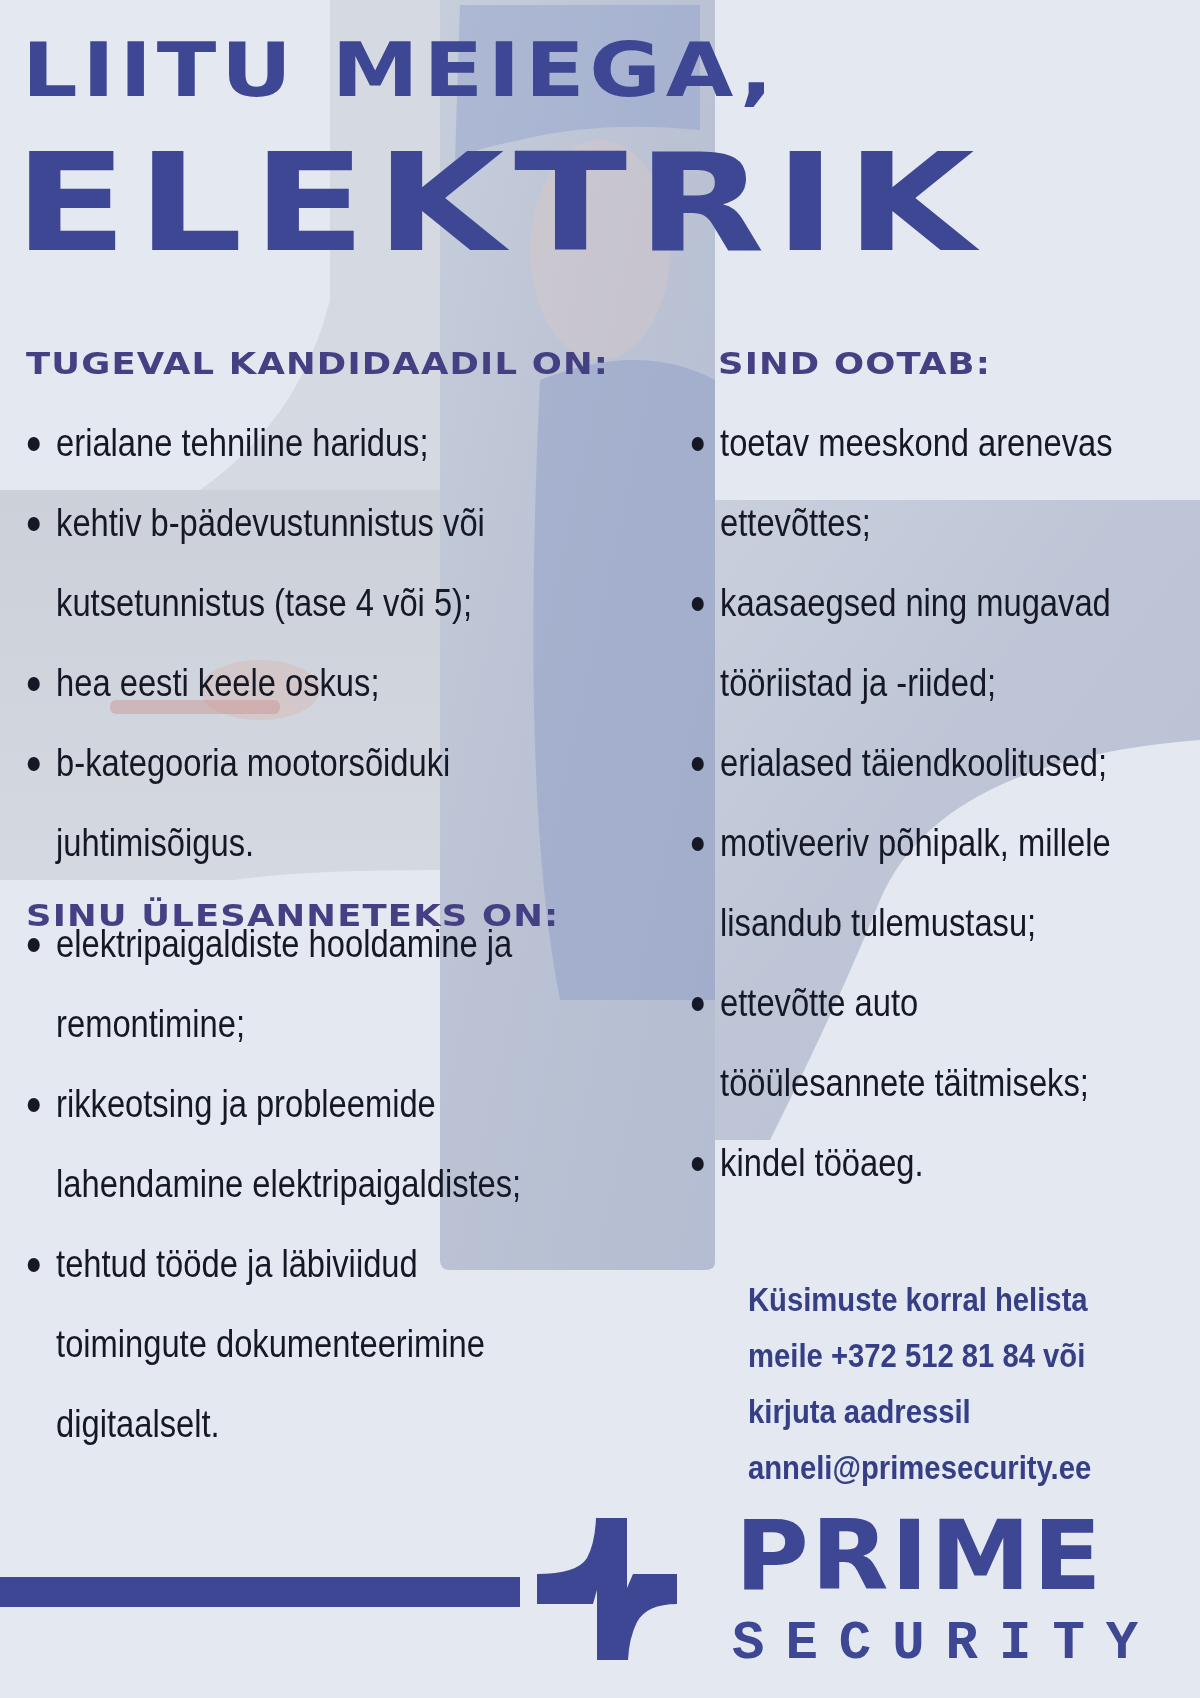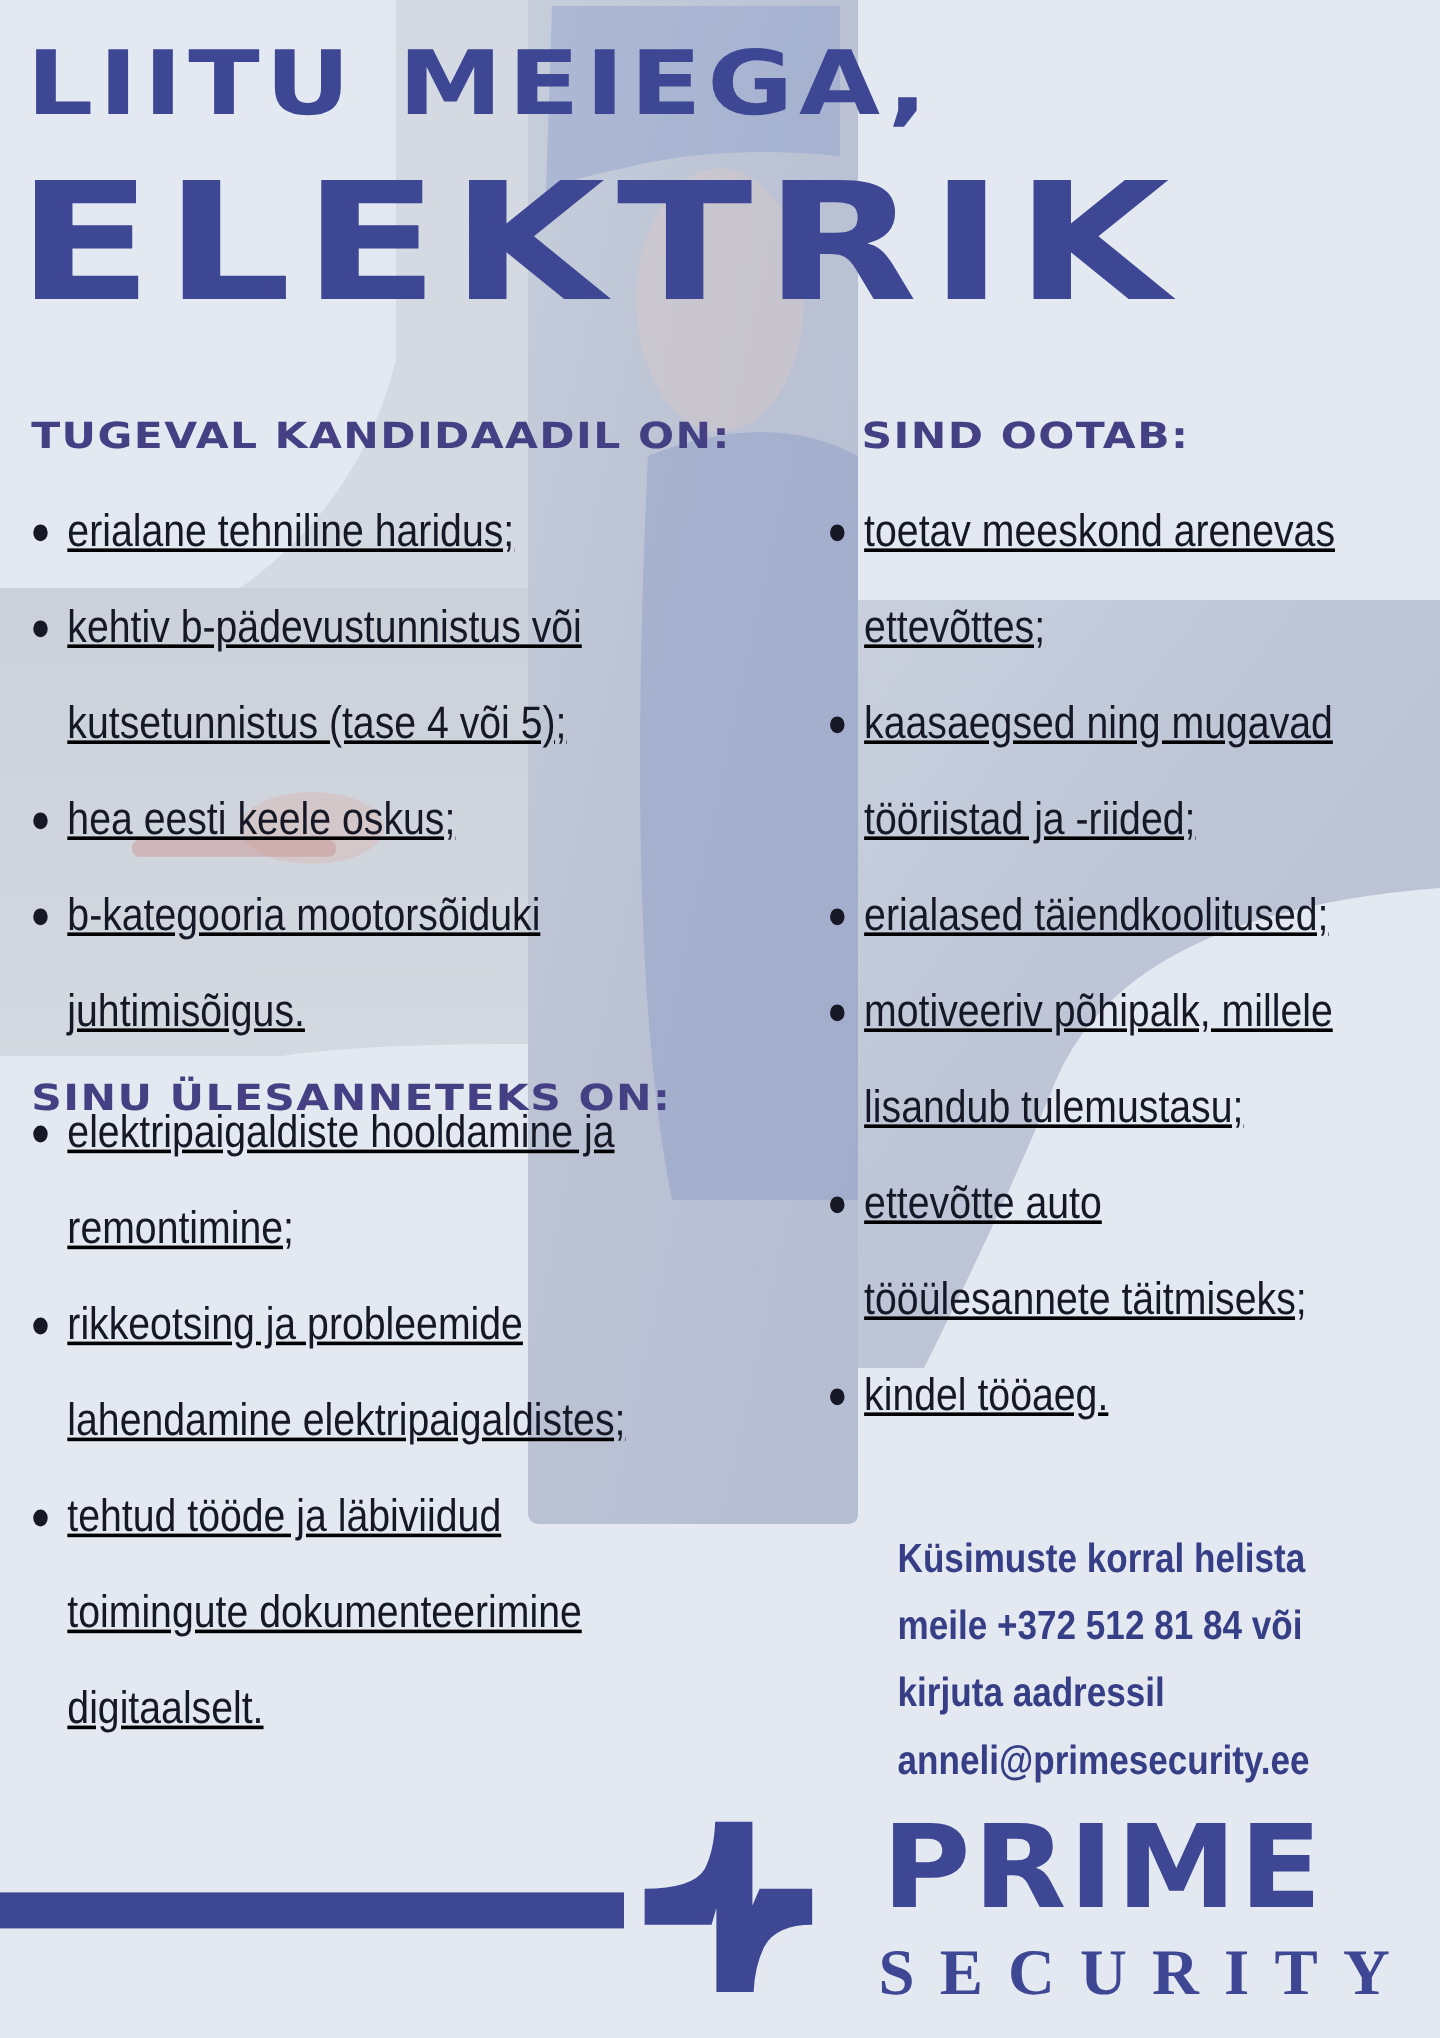--- a/index.html
+++ b/index.html
@@ -49,21 +49,21 @@
       font-size: 30px;
       line-height: 36px;
       color: #453f83;
       letter-spacing: 1px;
       transform: scaleX(1.18);
       transform-origin: left top;
       white-space: nowrap;
     }
     ul.bullets {
       list-style: none;
-      margin: 0; padding: 0; text-decoration: underline;
+      margin: 0; padding: 0;
     }
     ul.bullets li {
       position: relative;
       padding-left: 35px;
       font-family: "Liberation Sans", sans-serif;
       font-size: 38px;
       line-height: 80px;
       color: #161826;
       transform: scaleX(0.86);
       transform-origin: left top;
@@ -112,21 +112,21 @@
       font-size: 96px;
       line-height: 96px;
       color: #3d4794;
       letter-spacing: 2px;
       transform: scaleX(1.05);
       transform-origin: left top;
       white-space: nowrap;
     }
     .logo-security {
       left: 732px; top: 1614px;
-      font-family: Liberation Serif, serif;
+      font-family: Liberation Mono, monospace;
       font-weight: bold;
       font-size: 54px;
       line-height: 60px;
       color: #3d4794;
       letter-spacing: 21px;
       white-space: nowrap;
     }
   </style>
 </head>
 <body>

